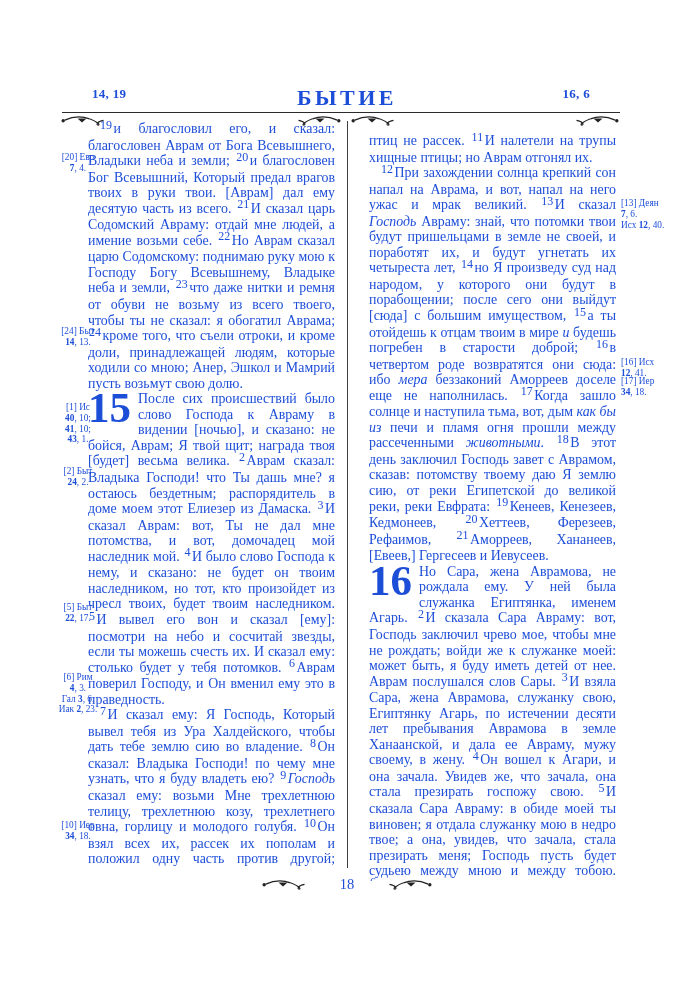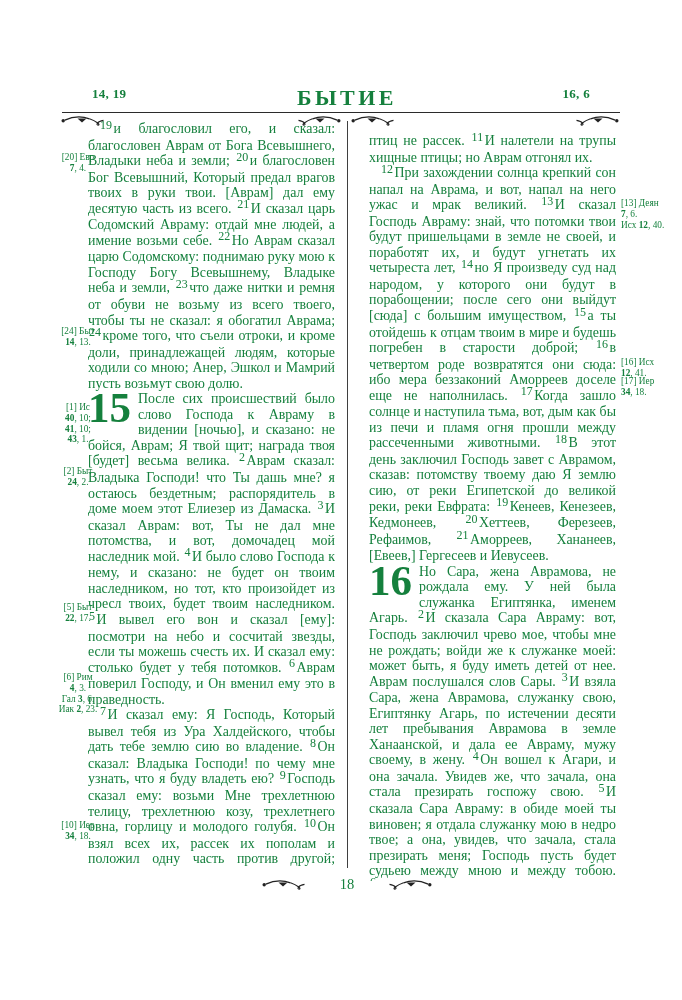--- a/index.html
+++ b/index.html
@@ -1,17 +1,17 @@
 <!DOCTYPE html>
 <html><head>
 <meta charset="utf-8">
 <style>
   html,body{margin:0;padding:0;background:#ffffff;}
   .page{position:relative;width:682px;height:1000px;background:#ffffff;
-        font-family:"Liberation Serif","DejaVu Serif",serif;color:#15803d;overflow:hidden;}
+        font-family:"Liberation Serif","DejaVu Serif",serif;color:#1d4ed8;overflow:hidden;}
 
   
   .header-ref{position:absolute;top:86px;font-size:13px;font-weight:700;letter-spacing:.3px;}
   .ref-left{left:92px;}
   .ref-right{right:92px;}
   .book-title{position:absolute;top:85px;left:88px;width:518px;text-align:center;
               font-size:22px;font-weight:700;letter-spacing:3.5px;}
   .rule{position:absolute;left:62px;top:112px;width:558px;height:0;border-top:1px solid #2b2b2b;}
 
   
@@ -23,21 +23,21 @@
   
   .col{position:absolute;top:121px;width:247px;height:748px;overflow:hidden;
        font-size:13.9px;line-height:15.55px;text-align:justify;}
   .col-left{left:88px;}
   .col-right{left:369px;margin-top:12px;}
   .divider{position:absolute;left:347px;top:121px;width:1px;height:747px;background:#3f3f3f;}
 
   .block{margin:0;padding:0;}
   .block.indent{text-indent:11px;}
   .vnum{font-size:12px;position:relative;top:-4.4px;margin:0 1.5px 0 1px;}
-  .it{}
+  .it{font-style:italic;}
   .bd{font-weight:700;}
   .dropcap{float:left;font-size:43px;line-height:30px;font-weight:700;margin:2px 7px 0 0;}
   .dropcap:empty{display:none;}
 
   
   .marginalia{position:absolute;top:0;height:1000px;font-size:9.3px;line-height:10.8px;}
   .marg-left{left:40px;width:76px;}
   .marg-right{left:621px;width:58px;}
   .note{position:absolute;white-space:pre-line;}
   .marg-left .note{right:0;width:76px;text-align:center;}

